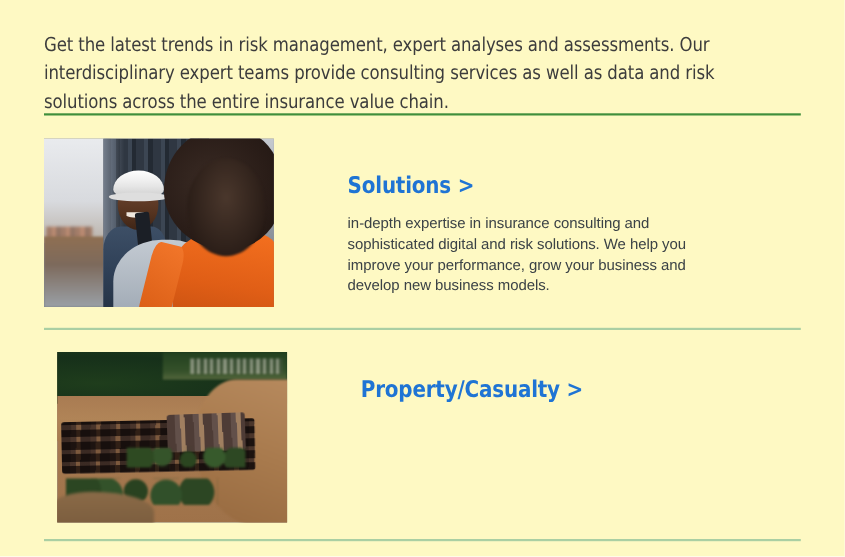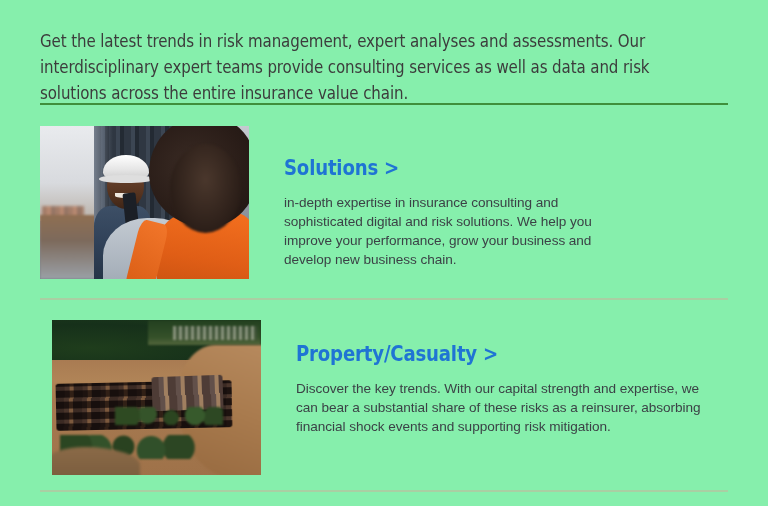--- a/index.html
+++ b/index.html
@@ -12,21 +12,21 @@
     height: 506px;
     overflow: hidden;
     font-family: "Liberation Sans", sans-serif;
     -webkit-font-smoothing: antialiased;
   }
 
   .page {
     position: relative;
     width: 768px;
     height: 506px;
-    background: #86efac;
+    background: #fef9c3;
   }
 
   
   .intro {
     position: absolute;
     left: 40px;
     top: 10px;
     width: 688px;
     font-family: "DejaVu Sans Condensed", "Liberation Sans Narrow", "Liberation Sans", sans-serif;
     font-size: 17.5px;
@@ -54,20 +54,21 @@
   .divider-2 { top: 298px; }
   .divider-3 { top: 490px; }
 
   
   .card {
     position: absolute;
     left: 40px;
     width: 688px;
     display: flex;
     align-items: flex-start;
+    gap: 32px;
   }
   .card-1 { top: 126px; }
   .card-2 { top: 320px; margin-left: 12px; }
 
   .thumb {
     position: relative;
     width: 209px;
     height: 153px;
     flex: 0 0 209px;
     overflow: hidden;
@@ -381,21 +382,21 @@
         <div class="pc-shirt"></div>
         <div class="pc-vest"></div>
         <div class="pc-vest-strap"></div>
         <div class="pc-hair"></div>
         <div class="pc-hair-2"></div>
       </div>
     </div>
 
     <div class="card-body">
       <h3 class="card-heading">Solutions &gt;</h3>
-      <p class="card-text">in-depth expertise in insurance consulting and sophisticated digital and risk solutions. We help you improve your performance, grow your business and develop new business chain.</p>
+      <p class="card-text">in-depth expertise in insurance consulting and sophisticated digital and risk solutions. We help you improve your performance, grow your business and develop new business models.</p>
     </div>
   </div>
 
   <hr class="divider soft divider-2">
 
   <div class="card card-2">
 
     <div class="thumb">
       <div class="photo-flood">
         <div class="pf-forest"></div>
@@ -406,19 +407,18 @@
         <div class="pf-houses"></div>
         <div class="pf-houses-2"></div>
         <div class="pf-trees-mid"></div>
         <div class="pf-trees-low"></div>
         <div class="pf-bank"></div>
       </div>
     </div>
 
     <div class="card-body">
       <h3 class="card-heading">Property/Casualty &gt;</h3>
-      <p class="card-text">Discover the key trends. With our capital strength and expertise, we can bear a substantial share of these risks as a reinsurer, absorbing financial shock events and supporting risk mitigation.</p>
     </div>
   </div>
 
   <hr class="divider soft divider-3">
 
 </div>
 
 </body></html>

